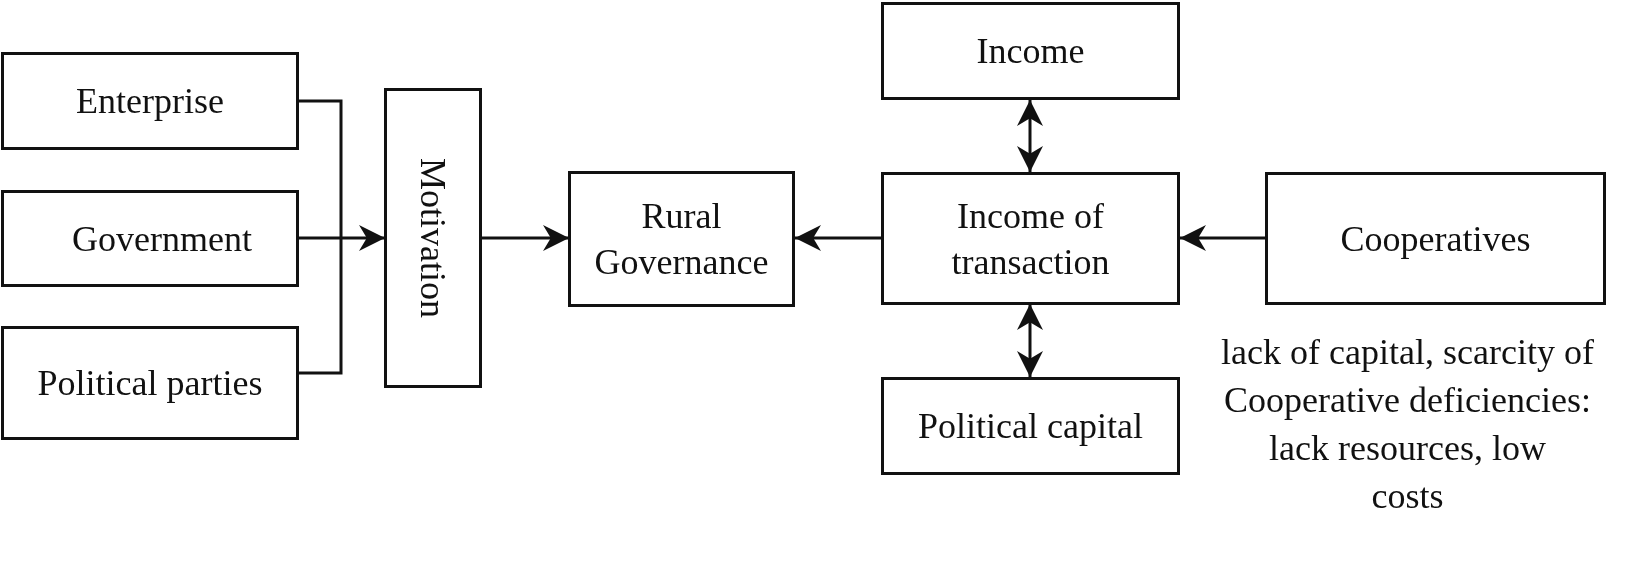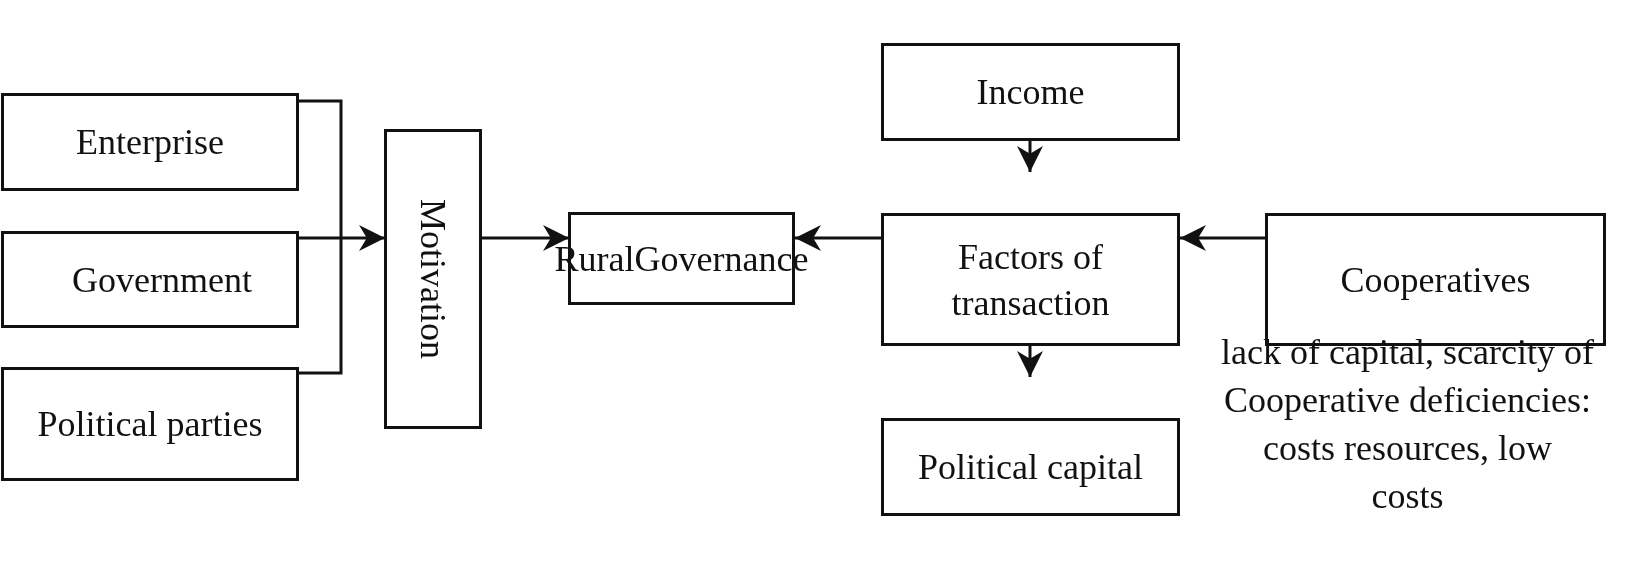--- a/index.html
+++ b/index.html
@@ -1,20 +1,20 @@
 <!DOCTYPE html>
 <html><head>
   <meta charset="utf-8">
   <style>
     html, body { margin: 0; padding: 0; background: #ffffff; }
     body { width: 1635px; height: 566px; position: relative; overflow: hidden;
            font-family: "Liberation Serif", "DejaVu Serif", serif; color: #111; }
     .box { position: absolute; box-sizing: border-box; border: 3px solid #111; background: #fff;
            display: flex; align-items: center; justify-content: center; text-align: left;
-           font-size: 36px; line-height: 46px; margin-top: 41px; }
+           font-size: 36px; line-height: 46px; }
     .vertical span { display: inline-block; transform: rotate(90deg); white-space: nowrap; }
     svg.wires { position: absolute; left: 0; top: 0; }
     .note { position: absolute; left: 1180px; top: 328px; width: 455px; text-align: center;
             font-size: 36px; line-height: 48px; }
   </style>
 </head>
 <body>
 
 <svg class="wires" width="1635" height="566">
   <defs>
@@ -44,40 +44,40 @@
   <span>Government</span>
 </div>
 <div class="box" style="left:1px;top:326px;width:298px;height:114px;">
   <span>Political parties</span>
 </div>
 
 <div class="box vertical" style="left:384px;top:88px;width:98px;height:300px;">
   <span>Motivation</span>
 </div>
 
-<div class="box" style="left:568px;top:171px;width:227px;height:93px;flex-direction:row;">
+<div class="box" style="left:568px;top:171px;width:227px;height:136px;flex-direction:column;">
   <span>Rural</span>
   <span>Governance</span>
 </div>
 
 <div class="box" style="left:881px;top:2px;width:299px;height:98px;">
   <span>Income</span>
 </div>
 
 <div class="box" style="left:881px;top:172px;width:299px;height:133px;flex-direction:column;">
-  <span>Factors of</span>
+  <span>Income of</span>
   <span>transaction</span>
 </div>
 
 <div class="box" style="left:881px;top:377px;width:299px;height:98px;font-family:Liberation Serif, serif;">
   <span>Political capital</span>
 </div>
 
 <div class="box" style="left:1265px;top:172px;width:341px;height:133px;">
   <span>Cooperatives</span>
 </div>
 
 <div class="note">
   <div>lack of capital, scarcity of</div>
   <div>Cooperative deficiencies:</div>
-  <div>costs resources, low</div>
+  <div>lack resources, low</div>
   <div>costs</div>
 </div>
 
 </body></html>

